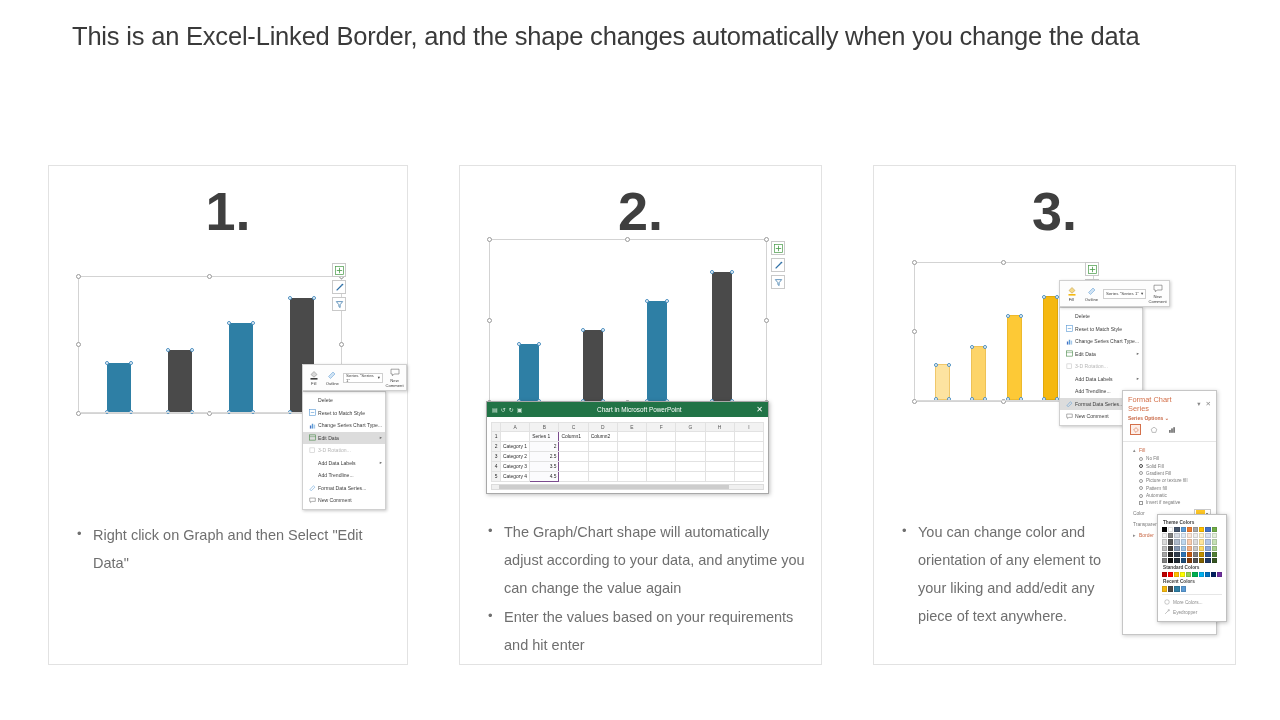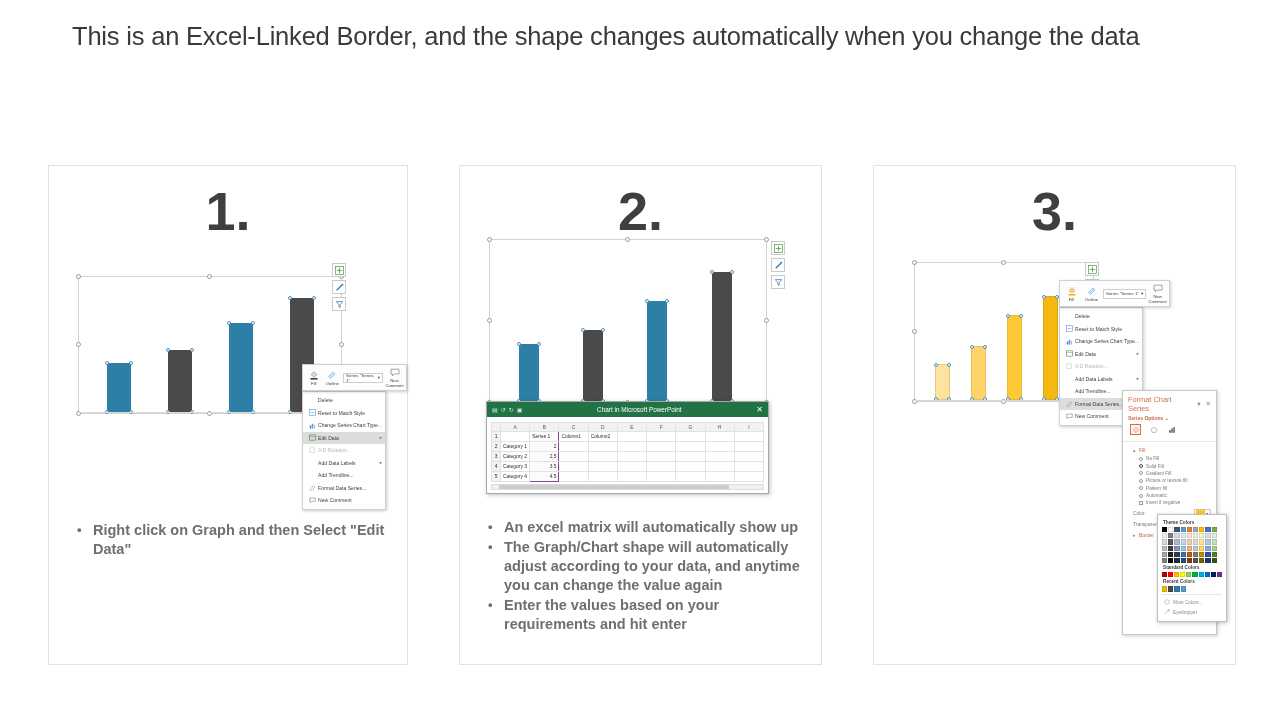--- a/index.html
+++ b/index.html
@@ -37,23 +37,22 @@
     color: #3f3f3f; font-family: "Liberation Sans", sans-serif;
   }
 
   
   .bullets { position: absolute; left: 14px; right: 12px; }
   #panel-1 .bullets { top: 355px; }
   #panel-2 .bullets { top: 352px; }
   #panel-3 .bullets { top: 352px; width: 225px; }
   .bullet {
     position: relative; padding-left: 30px;
-    font-size: 14.5px; line-height: 19px; color: #6f6f6f;
+    font-size: 14.5px; line-height: 28px; color: #6f6f6f;
     margin-bottom: 1px;
-    font-weight: bold;
   }
   .bullet::before {
     content: "\2022"; position: absolute; left: 14px; top: -1px;
     font-size: 13px; color: #6f6f6f;
   }
 
   
   .chart-frame { position: absolute; border: 1px solid #d3d3d3; }
   .handle {
     position: absolute; width: 5px; height: 5px; border-radius: 50%;
@@ -509,21 +508,20 @@
           </tr>
         </tbody>
           </table>
         <div class="xl-sbar">
           <div class="xl-sthumb"></div>
         </div>
       </div>
     </div>
 
     <div class="bullets">
-      <div class="bullet">An excel matrix will automatically show up</div>
       <div class="bullet">The Graph/Chart shape will automatically adjust according to your data, and anytime you can change the value again</div>
       <div class="bullet">Enter the values based on your requirements and hit enter</div>
     </div>
   </div>
 
   <div class="panel" id="panel-3">
     <div class="step-num">3.</div>
 
     <div class="chart-frame" style="left:40px; top:96px; width:180px; height:140px;">
       <div class="handle h-tl"></div>
@@ -865,15 +863,18 @@
         <span>
           <svg width="6" height="6" viewBox="0 0 8 8">
               <line x1="1.5" y1="6.5" x2="6" y2="2" stroke="#9a9a9a" stroke-width="0.8"></line>
               <circle cx="6.4" cy="1.6" r="1" fill="none" stroke="#9a9a9a" stroke-width="0.7"></circle>
             </svg>
         </span>
         <span>Eyedropper</span>
       </div>
     </div>
 
+    <div class="bullets">
+      <div class="bullet">You can change color and orientation of any element to your liking and add/edit any piece of text anywhere.</div>
+    </div>
   </div>
 
 </div>
 
 </body></html>

